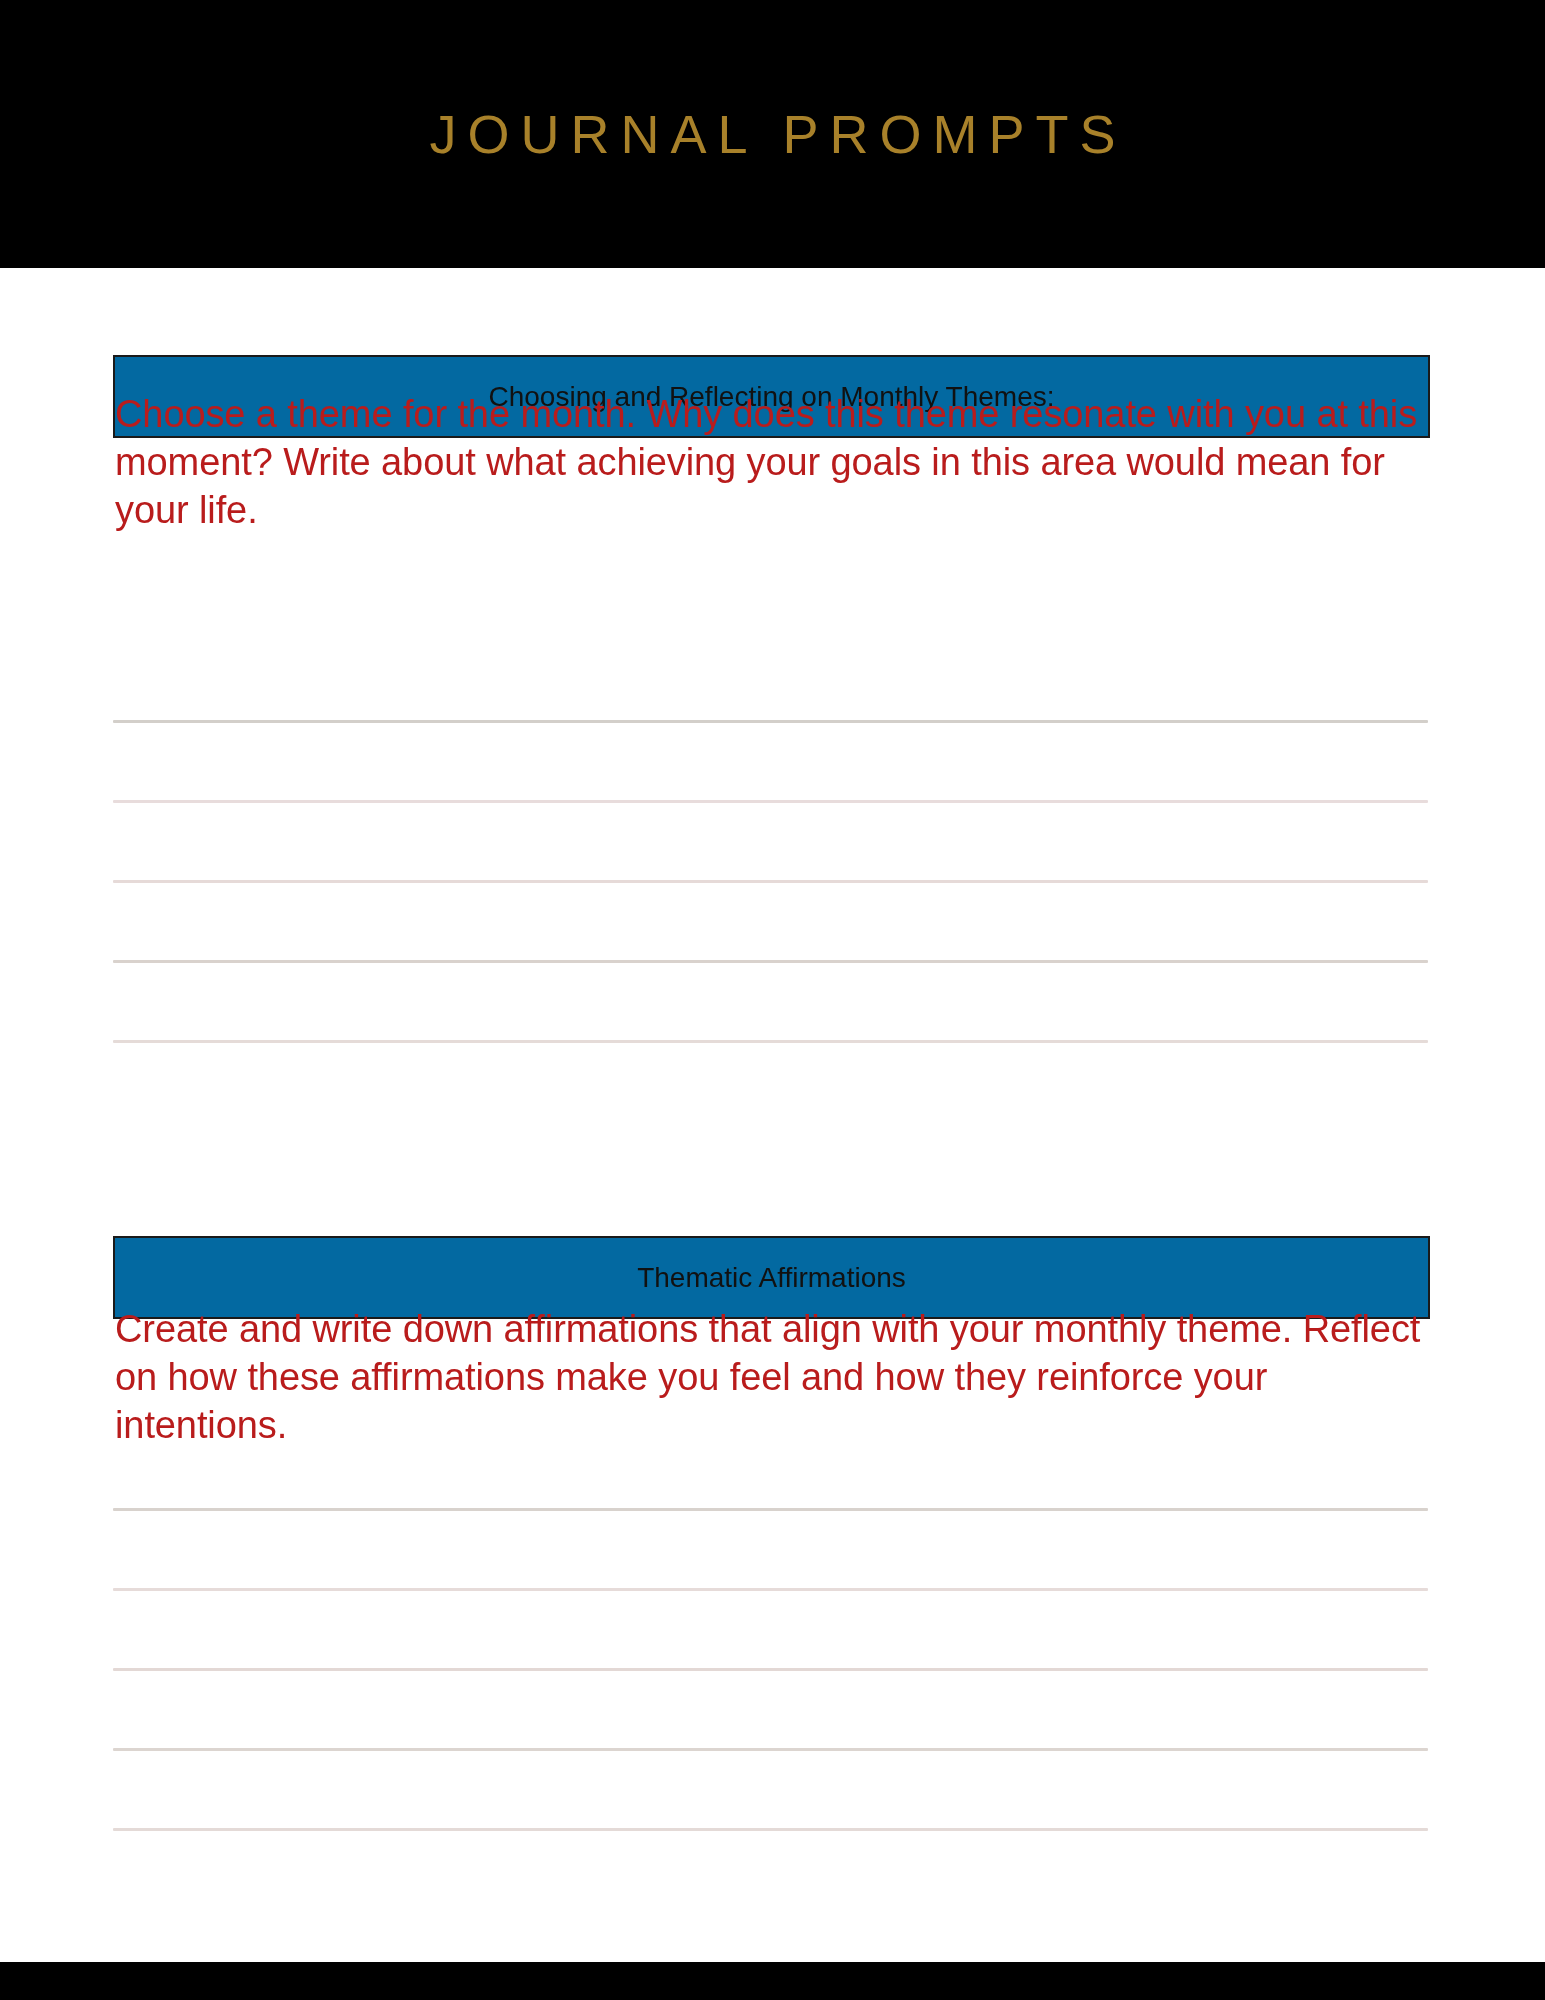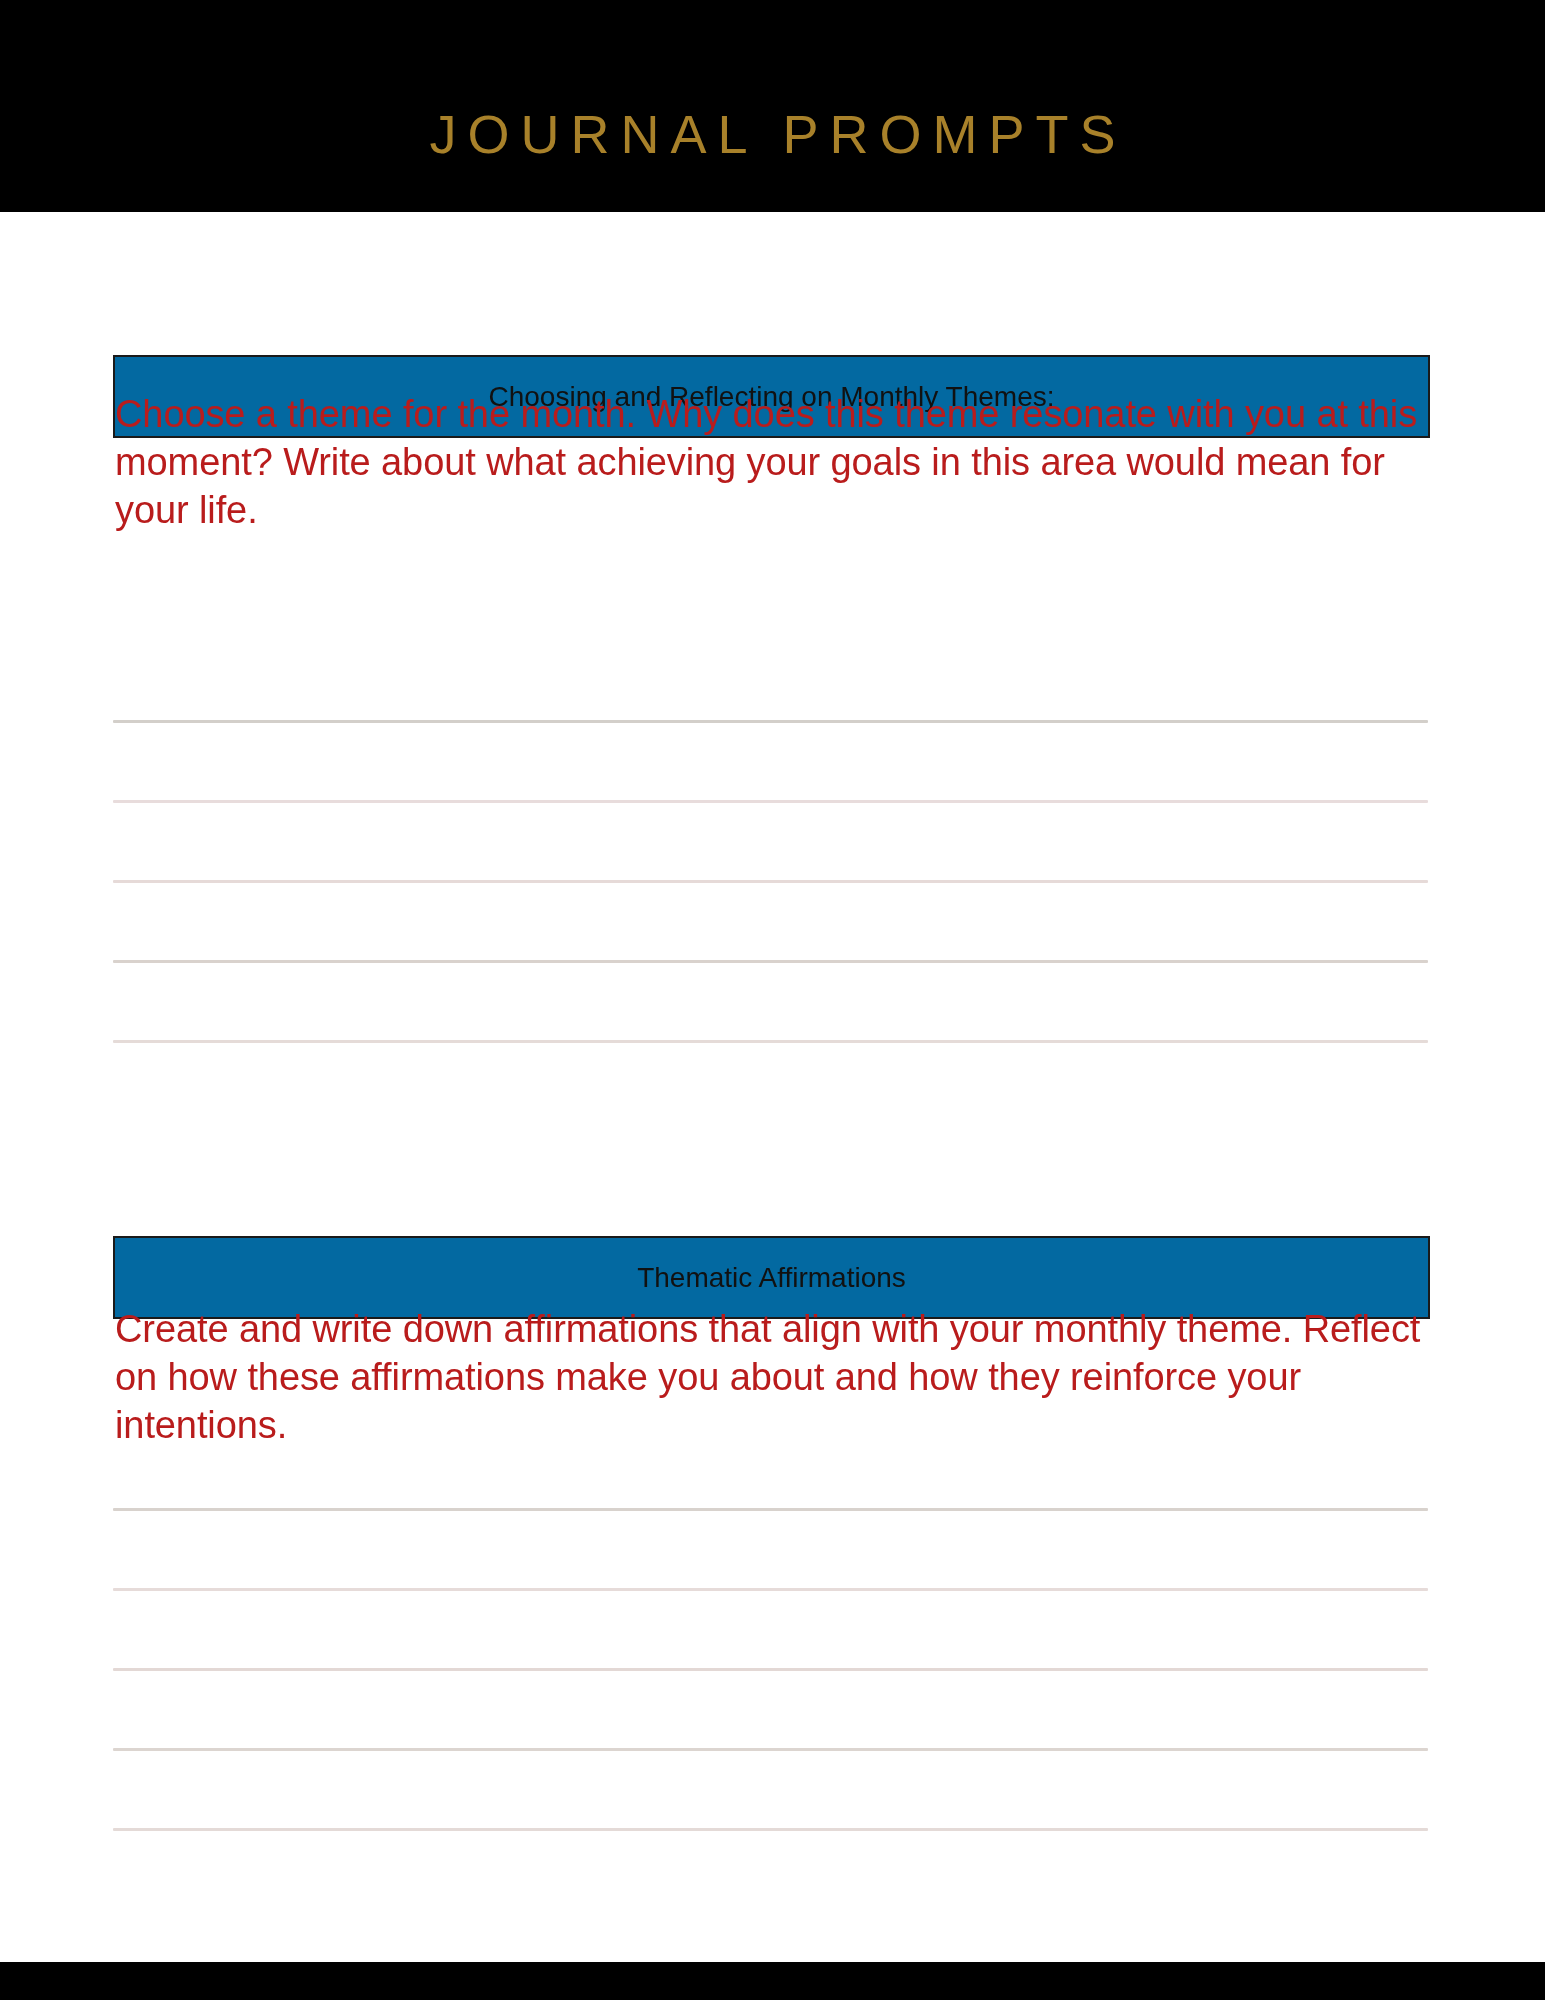--- a/index.html
+++ b/index.html
@@ -22,21 +22,21 @@
     height: 2000px;
     background: #ffffff;
   }
 
   
   .header-band {
     position: absolute;
     left: 0;
     top: 0;
     width: 1545px;
-    height: 212px;
+    height: 268px;
     background: #000000;
   }
 
   .header-title {
     position: absolute;
     left: 0;
     top: 0;
     width: 1545px;
     height: 268px;
     display: flex;
@@ -151,21 +151,21 @@
         <div class="rule-line" style="background:#e5dbd8"></div>
       </div>
     </div>
 
     <div class="section">
 
       <div class="section-title-box sec2-box" style="top: 968px;">
         <span class="section-title-text">Thematic Affirmations</span>
       </div>
 
-      <div class="section-prompt sec2-prompt" style="top: 1037px;">Create and write down affirmations that align with your monthly theme. Reflect on how these affirmations make you about and how they reinforce your intentions.</div>
+      <div class="section-prompt sec2-prompt" style="top: 1037px;">Create and write down affirmations that align with your monthly theme. Reflect on how these affirmations make you feel and how they reinforce your intentions.</div>
 
       <div class="rule-lines sec2-lines" style="top:1240px">
         <div class="rule-line" style="background:#d8d2cd"></div>
         <div class="rule-spacer"></div>
         <div class="rule-line" style="background:#e6dbd9"></div>
         <div class="rule-spacer"></div>
         <div class="rule-line" style="background:#e3d8d5"></div>
         <div class="rule-spacer"></div>
         <div class="rule-line" style="background:#dcd5d0"></div>
         <div class="rule-spacer"></div>

